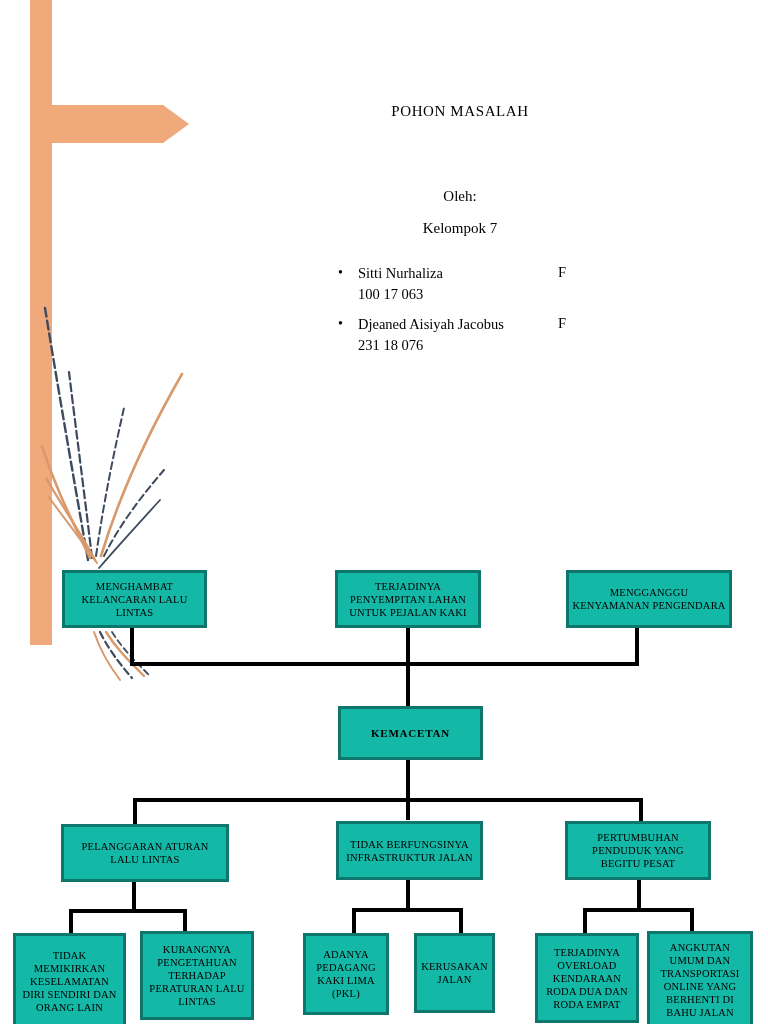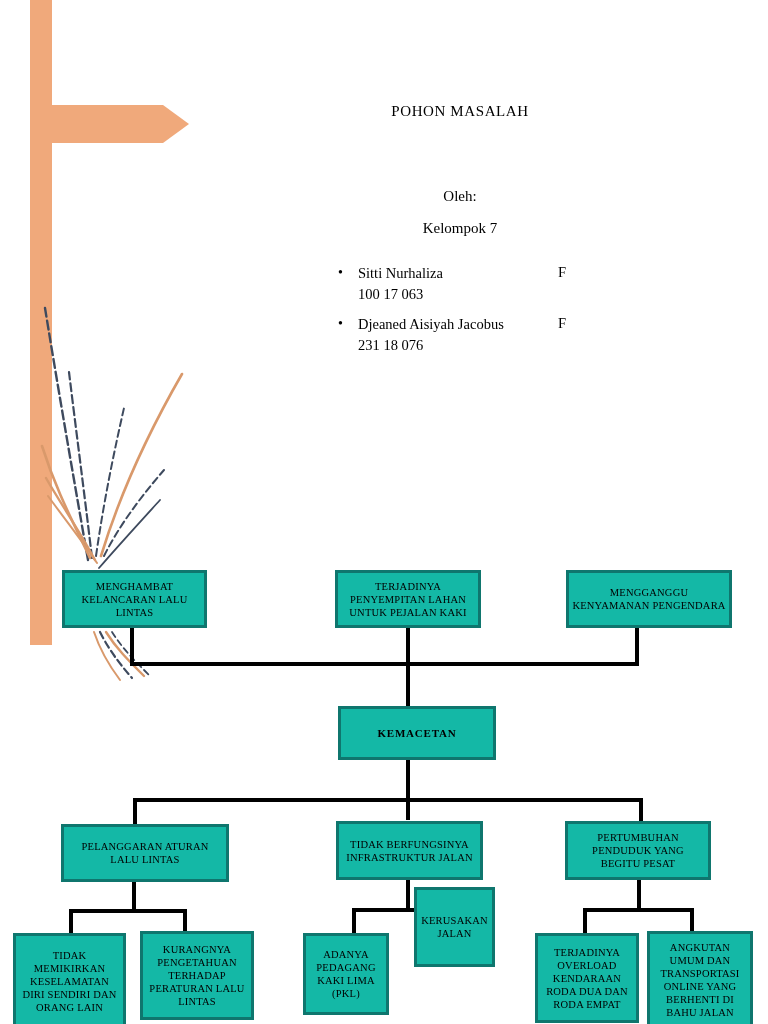--- a/index.html
+++ b/index.html
@@ -205,21 +205,21 @@
 <div class="node lvl-effect" style="left:62px; top:570px; width:145px; height:58px;">
   <span>MENGHAMBAT KELANCARAN LALU LINTAS</span>
 </div>
 <div class="node lvl-effect" style="left:335px; top:570px; width:146px; height:58px;">
   <span>TERJADINYA PENYEMPITAN LAHAN UNTUK PEJALAN KAKI</span>
 </div>
 <div class="node lvl-effect" style="left:566px; top:570px; width:166px; height:58px;">
   <span>MENGGANGGU KENYAMANAN PENGENDARA</span>
 </div>
 
-<div class="node lvl-core" style="left:338px; top:706px; width:158px; height:54px;">
+<div class="node lvl-core" style="left:338px; top:706px; width:145px; height:54px;">
   <span>KEMACETAN</span>
 </div>
 
 <div class="node lvl-cause" style="left:61px; top:824px; width:168px; height:58px;">
   <span>PELANGGARAN ATURAN LALU LINTAS</span>
 </div>
 <div class="node lvl-cause" style="left:336px; top:821px; width:147px; height:59px;">
   <span>TIDAK BERFUNGSINYA INFRASTRUKTUR JALAN</span>
 </div>
 <div class="node lvl-cause" style="left:565px; top:821px; width:146px; height:59px;">
@@ -228,21 +228,21 @@
 
 <div class="node lvl-sub" style="left:13px; top:933px; width:113px; height:96px;">
   <span>TIDAK MEMIKIRKAN KESELAMATAN DIRI SENDIRI DAN ORANG LAIN</span>
 </div>
 <div class="node lvl-sub" style="left:140px; top:931px; width:114px; height:89px;">
   <span>KURANGNYA PENGETAHUAN TERHADAP PERATURAN LALU LINTAS</span>
 </div>
 <div class="node lvl-sub" style="left:303px; top:933px; width:86px; height:82px;">
   <span>ADANYA PEDAGANG KAKI LIMA (PKL)</span>
 </div>
-<div class="node lvl-sub" style="left:414px; top:887px; width:81px; height:80px;justify-content:center;">
+<div class="node lvl-sub" style="left:414px; top:933px; width:81px; height:80px;justify-content:center;">
   <span>KERUSAKAN JALAN</span>
 </div>
 <div class="node lvl-sub" style="left:535px; top:933px; width:104px; height:90px;">
   <span>TERJADINYA OVERLOAD KENDARAAN RODA DUA DAN RODA EMPAT</span>
 </div>
 <div class="node lvl-sub" style="left:647px; top:931px; width:106px; height:98px;">
   <span>ANGKUTAN UMUM DAN TRANSPORTASI ONLINE YANG BERHENTI DI BAHU JALAN</span>
 </div>
 
 </body></html>

